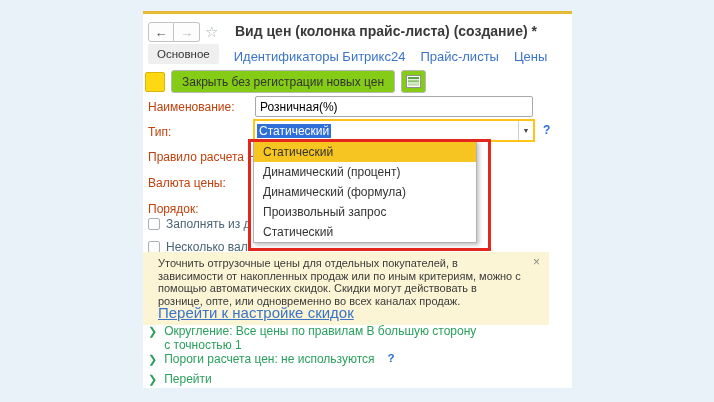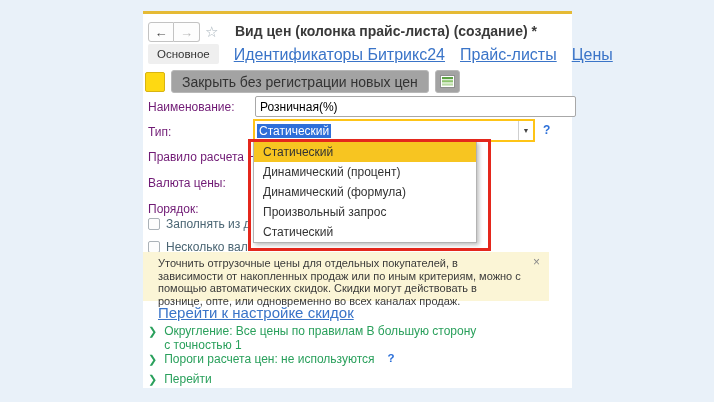--- a/index.html
+++ b/index.html
@@ -28,46 +28,46 @@
   .star { left:62px; top:9px; color:#a9b5bd; font-size:15px; line-height:18px; }
   .title { left:92px; top:9px; font-size:14px; font-weight:bold; color:#3a3a3a; white-space:nowrap; }
 
   
   .tabs { left:5px; top:30px; display:flex; align-items:flex-end; gap:15px; }
   .tab-active {
     background:#efefef; border-radius:2px; padding:4px 9px; color:#333;
     font-size:11.5px; cursor:pointer;
   }
   .tab-link {
-    color:#3a74c8; text-decoration:underline; font-size:16px; cursor:pointer; white-space:nowrap;
+    color:#3a74c8; font-size:13px; cursor:pointer; white-space:nowrap;
   }
 
   
   .toolbar { left:2px; top:56px; display:flex; align-items:center; gap:6px; }
   .save-sq {
     width:20px; height:20px; background:#fed912; border:1px solid #d9b411;
     border-radius:2px; cursor:pointer;
   }
   .btn {
-    height:23px; background:#a3a3a3; border:1px solid #b8b8b8; border-radius:3px;
-    padding:0 10px; font-size:14px; color:#333; display:flex; align-items:center;
+    height:23px; background:#84cc16; border:1px solid #b8b8b8; border-radius:3px;
+    padding:0 10px; font-size:12px; color:#333; display:flex; align-items:center;
     cursor:pointer; white-space:nowrap;
   }
   .icon-btn { width:25px; height:23px; padding:0; justify-content:center; }
 
   
-  .lbl { color:#701a75; font-size:12px; white-space:nowrap; }
+  .lbl { color:#c2410c; font-size:12px; white-space:nowrap; }
   .l-name { left:5px; top:86px; }
   .l-type { left:5px; top:111px; }
   .l-vat { left:5px; top:136px; }
   .l-cur { left:5px; top:162px; }
   .l-ord { left:5px; top:188px; }
 
   .input-name {
-    left:112px; top:82px; width:321px; height:21px;
+    left:112px; top:82px; width:278px; height:21px;
     border:1px solid #a8a8a8; border-radius:2px; background:#fff;
     font-size:12px; color:#000; padding:0 4px;
     font-family:"Liberation Sans","DejaVu Sans",sans-serif;
   }
   .combo {
     left:110px; top:105px; width:282px; height:23px;
     border:2px solid #fec417; background:#fff; display:flex; align-items:stretch;
   }
   .combo-text-wrap { flex:1; display:flex; align-items:center; padding-left:2px; overflow:hidden; }
   .combo-sel { background:#2e6fd9; color:#fff; font-size:12px; padding:0 2px; white-space:nowrap; }
@@ -98,21 +98,21 @@
   }
   .dd-item.selected { background:#f7c521; }
 
   .red-annot {
     left:105px; top:125px; width:243px; height:112px;
     border:3px solid #e4271c; z-index:6; pointer-events:none;
   }
 
   
   .banner {
-    left:0; top:238px; width:406px; height:49px; background:#fbf5d6;
+    left:0; top:238px; width:406px; height:73px; background:#fbf5d6;
     padding:5px 26px 0 15px; font-size:11px; line-height:12.5px; color:#3a3a3a;
   }
   .banner-close {
     position:absolute; right:9px; top:4px; color:#8a8a8a; font-size:12px;
     line-height:12px; cursor:pointer;
   }
   .banner-link { color:#3a74c8; text-decoration:underline; font-size:15px; cursor:pointer; }
 
   
   .sect { left:5px; display:flex; gap:7px; cursor:pointer; }

